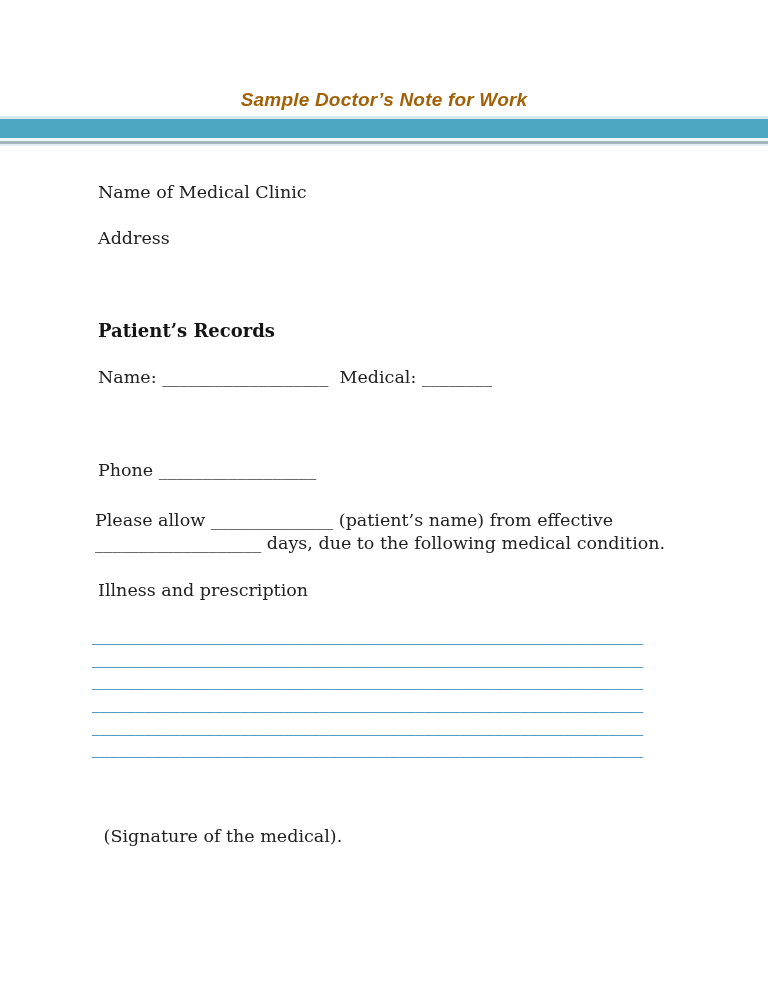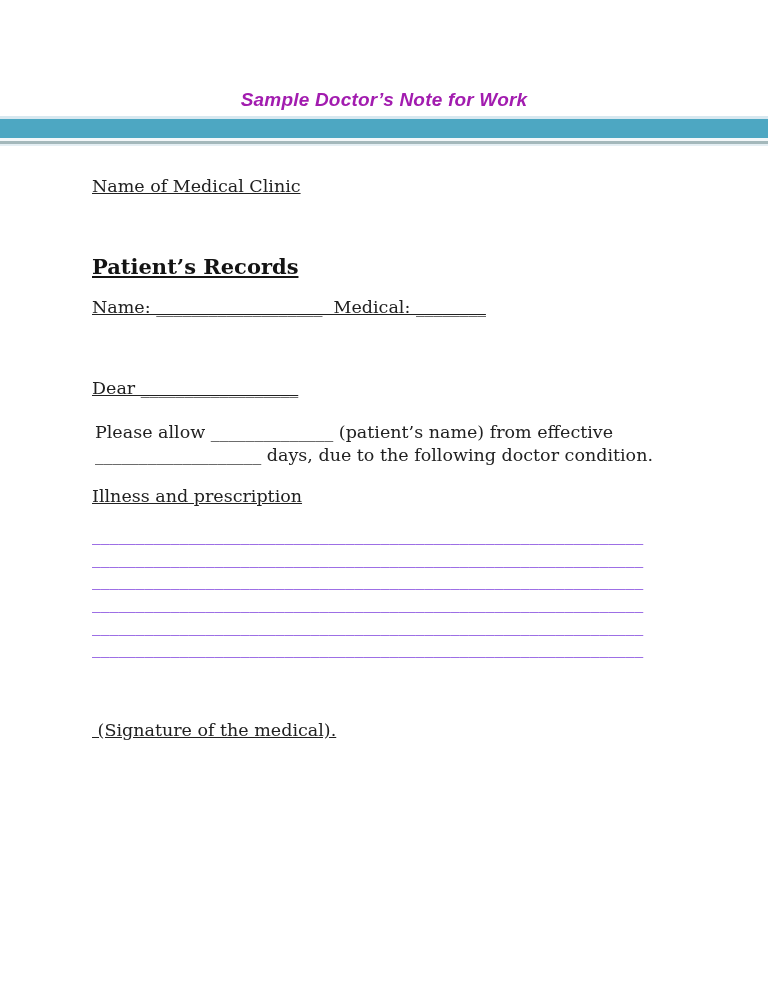--- a/index.html
+++ b/index.html
@@ -14,60 +14,59 @@
     box-sizing: border-box;
   }
   .doc-title {
     margin-top: 89px;
     line-height: 22px;
     text-align: center;
     font-family: "Liberation Sans", sans-serif;
     font-weight: bold;
     font-style: italic;
     font-size: 19px;
-    color: #a21caf;
+    color: #a16207;
     letter-spacing: 0.2px;
   }
   .band { margin-top: 5px; }
   .band-edge  { height: 3px;  background: var(--band-top-edge, #d7e8f0); }
   .band-teal  { height: 19px; background: var(--band-teal, #4da7c2); }
   .band-gap   { height: 3px;  background: #f2f7f9; }
   .band-gray  { height: 3px;  background: var(--band-underline, #a4b8bb); }
   .band-faint { height: 2px;  background: #e4eef3; }
 
   .content {
     margin: 0 103px 0 92px;
     font-size: 17.5px;
   }
   .spacer { width: 100%; }
   .s20 { height: 20px; } .s41 { height: 41px; } .s10 { height: 10px; }
   .s6 { height: 6px; }  .s8 { height: 8px; }  .s50 { height: 50px; }
 
   .line {
-    margin: 0;
+    margin: 6px;
     line-height: 40px;
     white-space: pre;
-    text-decoration: underline;
   }
   .heading {
     font-weight: bold;
-    font-size: 21px;
+    font-size: 18px;
     color: #141414;
   }
   .para {
     margin: 3px;
     line-height: 23px;
     white-space: pre;
   }
   .rule-line {
     line-height: 22.7px;
     height: 22.7px;
     white-space: nowrap;
     overflow: hidden;
-    color: #6d28d9;
+    color: #0369a1;
   }
 </style>
 </head>
 <body>
 
 <div class="page">
 
   <div class="doc-title">Sample Doctor’s Note for Work</div>
 
   <div class="band">
@@ -75,30 +74,31 @@
     <div class="band-teal"></div>
     <div class="band-gap"></div>
     <div class="band-gray"></div>
     <div class="band-faint"></div>
   </div>
 
   <div class="content">
 
     <div class="spacer s20"></div>
     <p class="line">Name of Medical Clinic</p>
+    <p class="line">Address</p>
 
     <div class="spacer s41"></div>
     <p class="line heading">Patient’s Records</p>
     <p class="line">Name: ___________________  Medical: ________</p>
 
     <div class="spacer s41"></div>
-    <p class="line">Dear __________________</p>
+    <p class="line">Phone __________________</p>
 
     <div class="spacer s10"></div>
-    <p class="para"><span>Please allow ______________ (patient’s name) from effective</span><br><span>___________________ days, due to the following doctor condition.</span></p>
+    <p class="para"><span>Please allow ______________ (patient’s name) from effective</span><br><span>___________________ days, due to the following medical condition.</span></p>
 
     <div class="spacer s6"></div>
     <p class="line">Illness and prescription</p>
 
     <div class="spacer s8"></div>
     <div>
       <div class="rule-line">_______________________________________________________________</div>
       <div class="rule-line">_______________________________________________________________</div>
       <div class="rule-line">_______________________________________________________________</div>
       <div class="rule-line">_______________________________________________________________</div>

